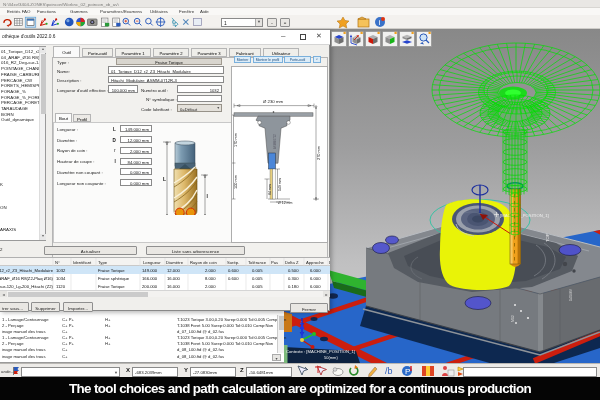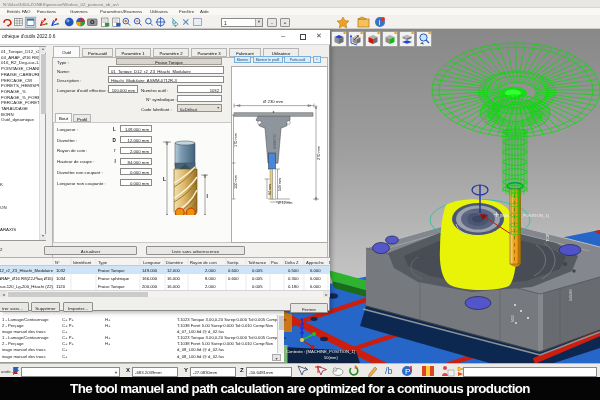--- a/index.html
+++ b/index.html
@@ -389,21 +389,21 @@
         <path d="M147 12 c0 -4 6 -4 6 0z" fill="#d44"></path>
         <rect x="153" y="6" width="6" height="6" fill="#eee" stroke="#888" stroke-width="0.5"></rect>
       <path d="M163 3 l5 2 -5 2z" fill="#ffd24a" stroke="#b80" stroke-width="0.6"></path>
         <path d="M163 8 l5 2 -5 2z" fill="#e04a10"></path>
     </g>
   </svg>
   <div class="inp" style="left:463px;top:2.5px;width:134px;height:10px;"></div>
 </div>
 
 <div class="abs" style="left:0;top:377px;width:600px;height:23px;background:#050505;">
-  <div style="position:absolute;left:0;top:3.5px;width:600px;text-align:center;color:#fff;font-size:13.4px;font-weight:bold;letter-spacing:-0.62px;">The tool manuel and path calculation are optimized for a continuous production</div>
+  <div style="position:absolute;left:0;top:3.5px;width:600px;text-align:center;color:#fff;font-size:13.4px;font-weight:bold;letter-spacing:-0.62px;">The tool choices and path calculation are optimized for a continuous production</div>
 </div>
 
 <div class="abs" style="left:0;top:29px;width:330px;height:282px;background:#f0efec;border:1px solid #898989;border-left:none;box-shadow:2px 2px 4px rgba(0,0,0,0.25);" id="dialog">
 
   <div class="abs" style="left:0;top:0;width:330px;height:15px;background:#fff;border-bottom:1px solid #d5d5d5;">
     <span class="lbl" style="left:2px;top:4px;font-size:4.8px;color:#222;">othèque d'outils 2022.0.6</span>
     <span class="lbl" style="left:281px;top:1px;font-size:8px;color:#444;">–</span>
     <span class="lbl" style="left:300px;top:3.5px;width:6px;height:6px;border:1px solid #444;"></span>
     <span class="lbl" style="left:316px;top:2px;font-size:7px;color:#444;">✕</span>
   </div>

